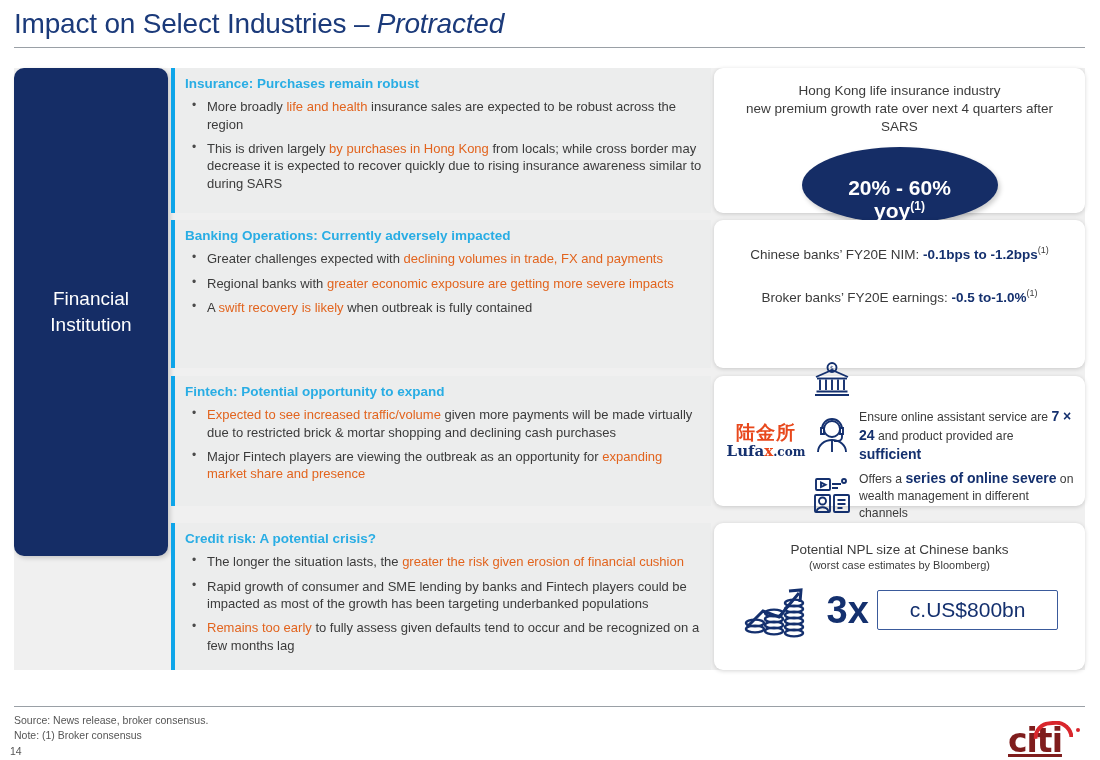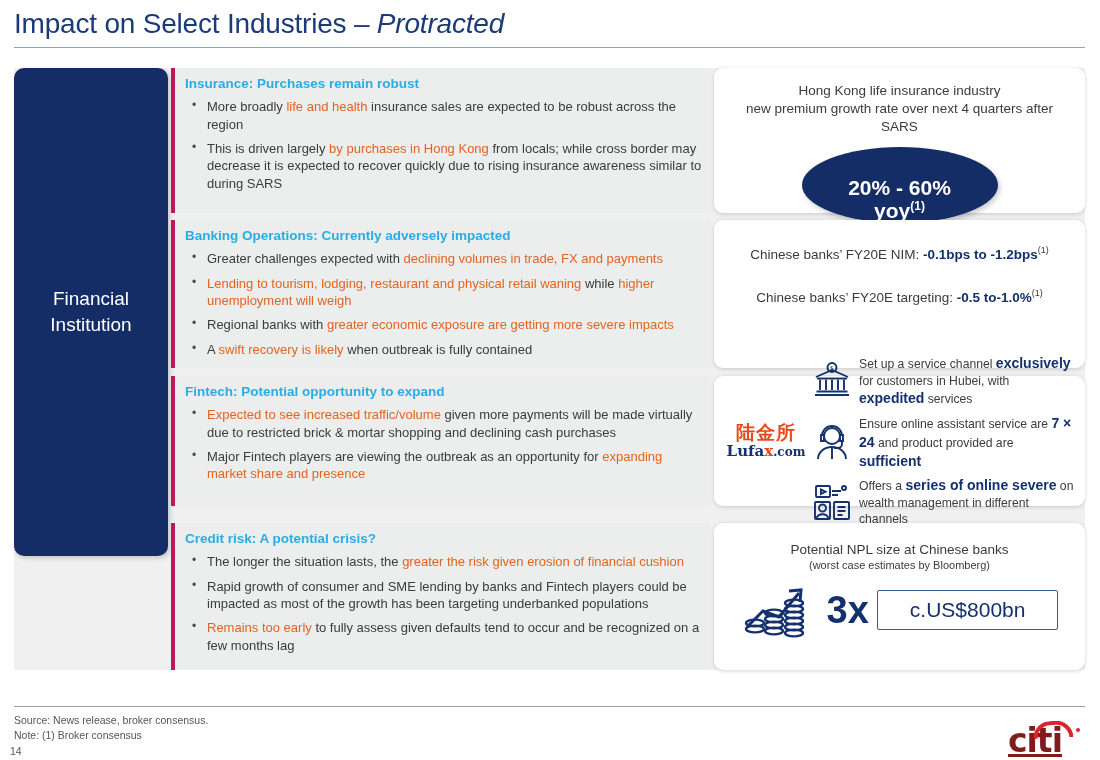--- a/index.html
+++ b/index.html
@@ -41,21 +41,21 @@
   }
   .sidebar-label {
     color: #ffffff; font-size: 19px; line-height: 1.35;
     text-align: center; font-weight: 400;
   }
 
   
   .tblock {
     position: absolute; left: 157px; width: 540px;
     background: #eceded;
-    border-left: 4px solid #be185d;
+    border-left: 4px solid #0ea5e9;
     padding: 8px 8px 8px 10px;
   }
   .tblock-head {
     color: #29ade4; font-size: 13.5px; font-weight: bold;
     margin-bottom: 6px; line-height: 1.2;
   }
   .bullets { list-style: none; }
   .bullets li {
     position: relative; padding-left: 22px; margin-bottom: 7px;
     font-size: 13px; line-height: 1.34; color: #3b3b3b;
@@ -174,21 +174,20 @@
       <ul class="bullets" id="bl0">
           <li><span>More broadly </span><span class="hl">life and health</span><span> insurance sales are expected to be robust across the region</span></li>
           <li><span>This is driven largely </span><span class="hl">by purchases in Hong Kong</span><span> from locals; while cross border may decrease it is expected to recover quickly due to rising insurance awareness similar to during SARS</span></li>
         </ul>
     </div>
 
     <div class="tblock" style="top:152px;height:148px;">
       <div class="tblock-head">Banking Operations: Currently adversely impacted</div>
       <ul class="bullets" id="bl1">
           <li><span>Greater challenges expected with </span><span class="hl">declining  volumes in trade, FX and payments</span></li>
-          <li><span class="hl">Lending to tourism, lodging, restaurant and physical retail waning</span><span> while </span><span class="hl">higher unemployment will weigh</span></li>
           <li><span>Regional banks with </span><span class="hl">greater economic exposure are getting more severe impacts</span></li>
           <li><span>A </span><span class="hl">swift recovery is likely</span><span> when outbreak is fully contained</span></li>
         </ul>
     </div>
 
     <div class="tblock" style="top:308px;height:130px;">
       <div class="tblock-head">Fintech: Potential opportunity to expand</div>
       <ul class="bullets" id="bl2">
           <li><span class="hl">Expected to see increased traffic/volume</span><span> given more payments will be made virtually due to restricted brick &amp; mortar shopping and declining cash purchases</span></li>
           <li><span>Major Fintech players are viewing the outbreak as an opportunity for </span><span class="hl">expanding market share and presence</span></li>
@@ -210,21 +209,21 @@
         <span>20% - 60%</span>
         <span><span>yoy</span><sup>(1)</sup></span>
       </div>
     </div>
 
     <div class="card" style="top:152px;height:148px;padding:25px 14px 0;">
       <div class="statline">
         <span>Chinese banks’ FY20E NIM: </span><b>-0.1bps to -1.2bps</b><sup>(1)</sup>
       </div>
       <div class="statline" style="margin-top:26px;">
-        <span>Chinese banks’ FY20E targeting: </span><b>-0.5 to-1.0%</b><sup>(1)</sup>
+        <span>Broker banks’ FY20E earnings: </span><b>-0.5 to-1.0%</b><sup>(1)</sup>
       </div>
     </div>
 
     <div class="card" style="top:308px;height:130px;">
       <div class="lufax-wrap">
         <div class="lufax-logo">
           <div class="lufax-cn">陆金所</div>
           <div class="lufax-en"><span>Lufa</span><span class="x">x</span><span class="com">.com</span></div>
         </div>
         <div class="lufax-rows" id="lufax-rows">
@@ -232,21 +231,20 @@
               <span class="lufax-ico"><svg width="40" height="40" viewBox="0 0 40 40">
                   <g fill="none" stroke="#14306e" stroke-width="1.9">
                     <circle cx="20" cy="6.5" r="4.5"></circle>
                     <path d="M4 16 L20 9 L36 16"></path>
                     <path d="M5 17.5 H35"></path>
                     <path d="M8 18.5 V29 M14 18.5 V29 M20 18.5 V29 M26 18.5 V29 M32 18.5 V29"></path>
                     <path d="M4.5 30.5 H35.5 M3 34 H37"></path>
                   </g>
                   <text x="20" y="9" font-size="6" fill="#14306e" text-anchor="middle" font-family="DejaVu Sans">$</text>
                 </svg></span>
-              <span class="lufax-txt"><span>Set up a service channel </span><b>exclusively</b><span> for customers in Hubei, with </span><b>expedited</b><span> services</span></span>
             </div>
             <div class="lufax-row">
               <span class="lufax-ico"><svg width="40" height="40" viewBox="0 0 40 40">
                   <g fill="none" stroke="#14306e" stroke-width="1.9">
                     <circle cx="20" cy="14" r="8"></circle>
                     <path d="M10 14 a10 10 0 0 1 20 0"></path>
                     <path d="M9 13 h3 v6 h-3z M28 13 h3 v6 h-3z"></path>
                     <path d="M30 19 v3 a4 4 0 0 1 -4 4 h-4"></path>
                     <path d="M6 37 a14 12 0 0 1 28 0"></path>
                     <path d="M20 26 v11"></path>

